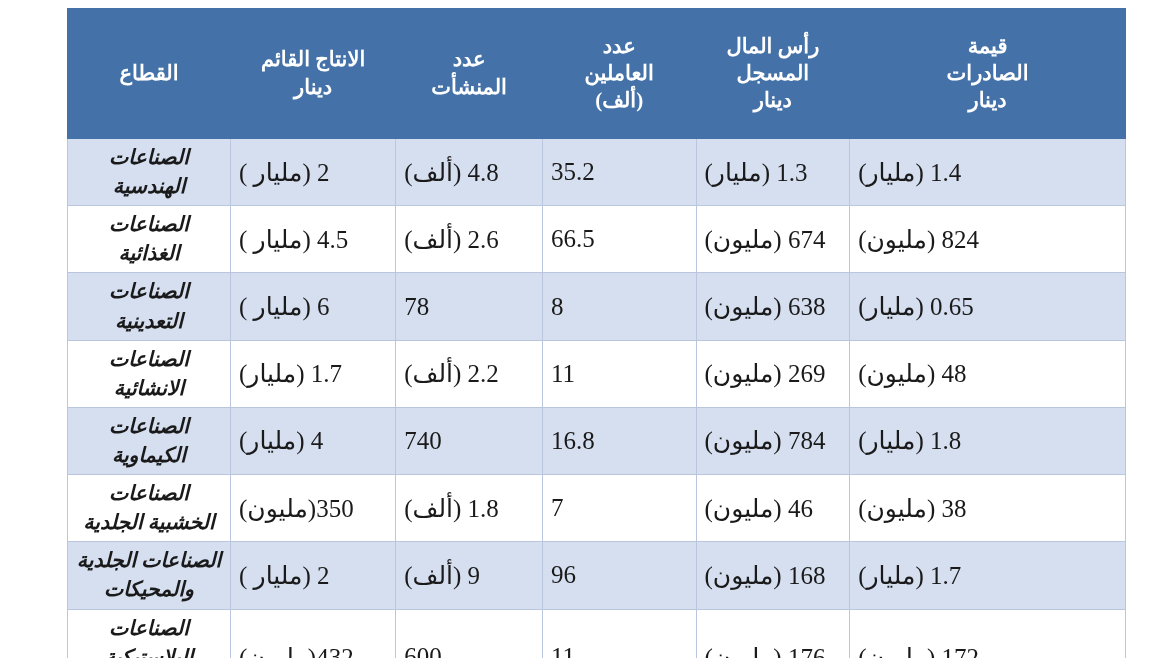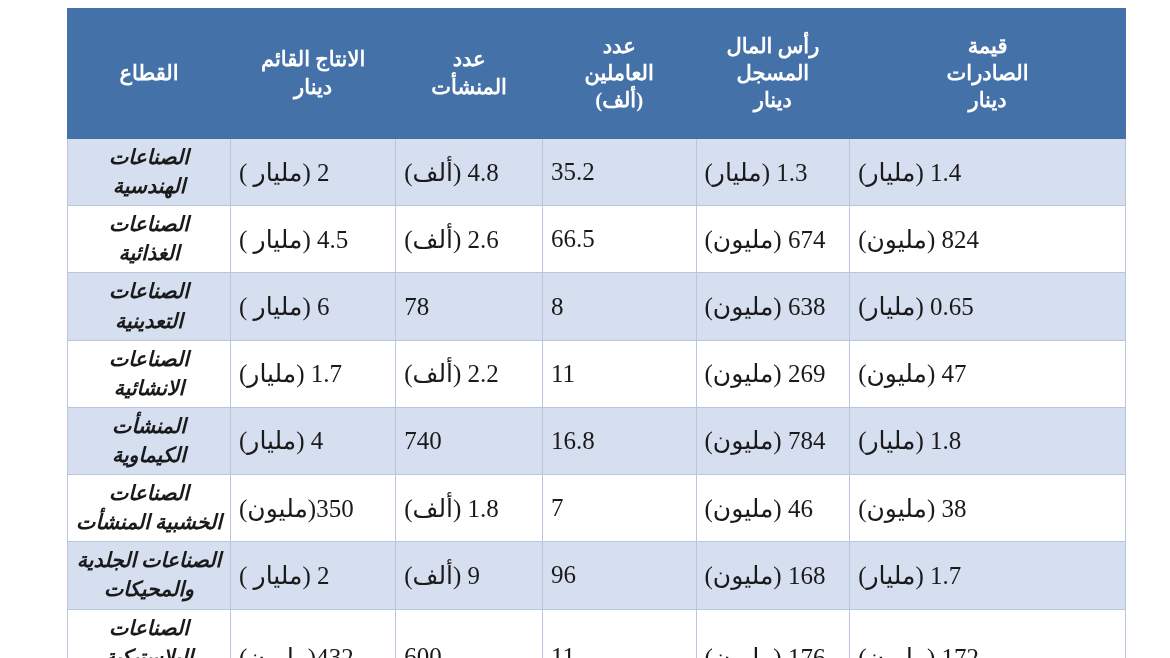--- a/index.html
+++ b/index.html
@@ -112,42 +112,42 @@
       </tr>
       <tr class="band-blue">
         <td>0.65 (مليار)</td>
         <td>638 (مليون)</td>
         <td>8</td>
         <td>78</td>
         <td>6 (مليار )</td>
         <td class="sector">الصناعات التعدينية</td>
       </tr>
       <tr class="band-light">
-        <td>47 (مليون)</td>
+        <td>48 (مليون)</td>
         <td>269 (مليون)</td>
         <td>11</td>
         <td>2.2 (ألف)</td>
         <td>1.7 (مليار)</td>
         <td class="sector">الصناعات الانشائية</td>
       </tr>
       <tr class="band-blue">
         <td>1.8 (مليار)</td>
         <td>784 (مليون)</td>
         <td>16.8</td>
         <td>740</td>
         <td>4 (مليار)</td>
-        <td class="sector">المنشأت الكيماوية</td>
+        <td class="sector">الصناعات الكيماوية</td>
       </tr>
       <tr class="band-light">
         <td>38 (مليون)</td>
         <td>46 (مليون)</td>
         <td>7</td>
         <td>1.8 (ألف)</td>
         <td>350(مليون)</td>
-        <td class="sector">الصناعات الخشبية المنشأت</td>
+        <td class="sector">الصناعات الخشبية الجلدية</td>
       </tr>
       <tr class="band-blue">
         <td>1.7  (مليار)</td>
         <td>168 (مليون)</td>
         <td>96</td>
         <td>9 (ألف)</td>
         <td>2 (مليار )</td>
         <td class="sector">الصناعات الجلدية والمحيكات</td>
       </tr>
       <tr class="band-light">

